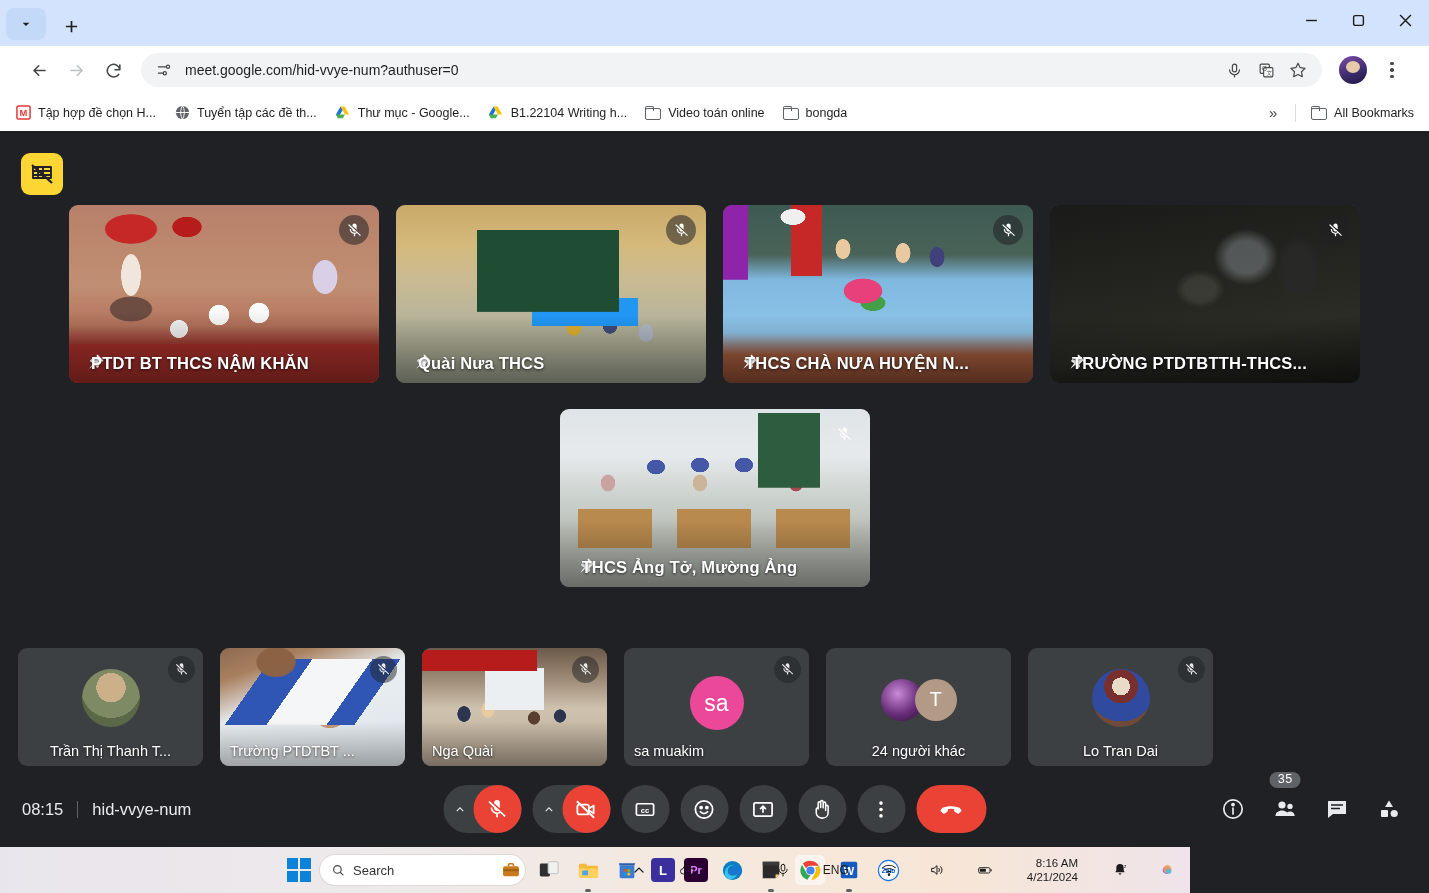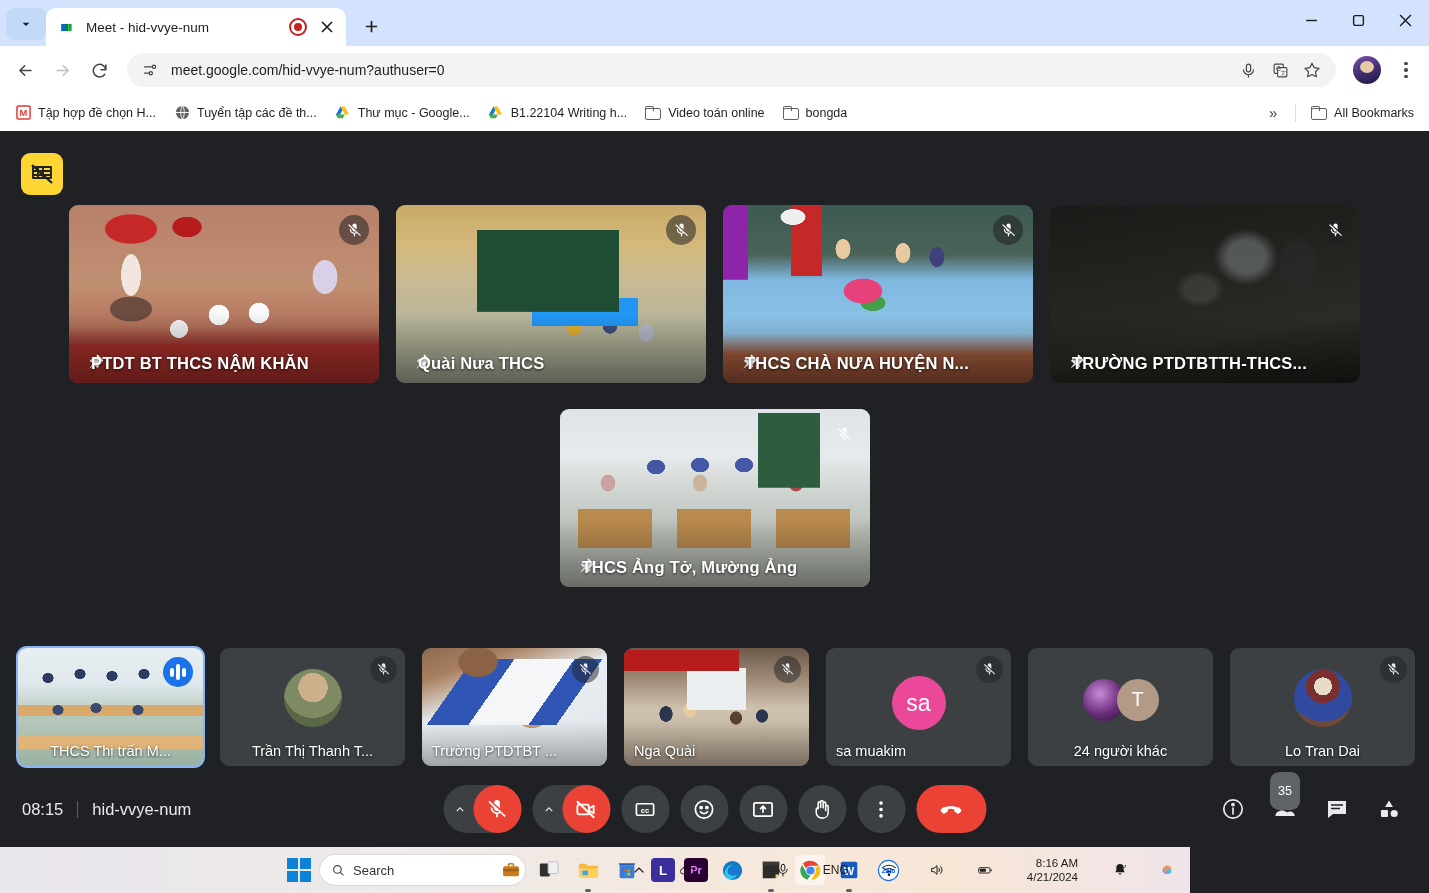--- a/index.html
+++ b/index.html
@@ -30,21 +30,21 @@
   .rec-dot i { width: 8px; height: 8px; border-radius: 50%; background: #c5221f; display: block; }
   .tab-close { width: 22px; height: 22px; display: flex; align-items: center; justify-content: center; border-radius: 50%; cursor: pointer; flex: 0 0 22px; }
   .tab-close svg { width: 12px; height: 12px; stroke: #1f1f1f; stroke-width: 1.7; fill: none; }
   .newtab { width: 30px; height: 30px; margin: 0 0 5px 10px; border-radius: 50%; display: flex; align-items: center; justify-content: center; cursor: pointer; }
   .newtab svg { width: 15px; height: 15px; stroke: #1f1f1f; stroke-width: 1.8; }
   .wincontrols { position: absolute; right: 0; top: 0; height: 40px; display: flex; }
   .wc { width: 47px; height: 40px; display: flex; align-items: center; justify-content: center; cursor: pointer; }
   .wc svg { width: 13px; height: 13px; stroke: #1c1c1c; stroke-width: 1.3; fill: none; }
 
   
-  .toolbar { height: 48px; background: #fff; display: flex; align-items: center; padding: 0 8px; gap: 3px; }
+  .toolbar { height: 48px; background: #fff; display: flex; align-items: center; padding: 0 22px; gap: 3px; }
   .navbtn { width: 34px; height: 34px; border-radius: 50%; display: flex; align-items: center; justify-content: center; cursor: pointer; }
   .navbtn svg { width: 19px; height: 19px; stroke: #444746; stroke-width: 2; fill: none; stroke-linecap: round; stroke-linejoin: round; }
   .navbtn.disabled svg { stroke: #bdc1c6; }
   .omnibox {
     flex: 1; height: 34px; background: #f1f3f4; border-radius: 17px; margin: 0 8px;
     display: flex; align-items: center; padding: 0 6px 0 12px; gap: 10px;
   }
   .omni-icon { width: 22px; height: 22px; display: flex; align-items: center; justify-content: center; cursor: pointer; }
   .omni-icon svg { width: 16px; height: 16px; }
   .omni-url { flex: 1; font-size: 14px; color: #1f1f1f; white-space: nowrap; overflow: hidden; }
@@ -135,21 +135,21 @@
   .combo .chev svg { width: 13px; height: 13px; stroke: #e8eaed; stroke-width: 2.1; fill: none; }
   .rnd { width: 48px; height: 48px; border-radius: 50%; background: #3c4043; display: flex; align-items: center; justify-content: center; cursor: pointer; }
   .rnd.red { background: #ea4335; }
   .rnd svg { width: 23px; height: 23px; }
   .hangup { width: 70px; height: 48px; border-radius: 24px; background: #ea4335; display: flex; align-items: center; justify-content: center; cursor: pointer; }
   .hangup svg { width: 27px; height: 27px; }
   .right-ctrls { position: absolute; right: 16px; display: flex; align-items: center; gap: 4px; }
   .ric { width: 48px; height: 48px; border-radius: 50%; display: flex; align-items: center; justify-content: center; cursor: pointer; position: relative; }
   .ric svg { width: 24px; height: 24px; }
   .badge { position: absolute; top: -13px; left: 50%; transform: translateX(-50%); background: #5f6368; color: #fff;
-           font-size: 12.5px; border-radius: 9px; padding: 12px 8px; }
+           font-size: 12.5px; border-radius: 9px; padding: 1px 8px; font-family: Liberation Mono, monospace; }
 
   
   .taskbar { height: 46px; width: 1190px; background: linear-gradient(90deg,#e8e5ec 0%, #eeeaea 35%, #f5e8dc 62%, #f7e6d6 80%, #efe4ea 100%);
              display: flex; align-items: center; position: relative; }
   .tb-center { position: absolute; left: 50%; transform: translateX(-50%); display: flex; align-items: center; gap: 9px; }
   .winlogo { width: 24px; height: 24px; display: grid; grid-template-columns: 1fr 1fr; grid-template-rows: 1fr 1fr; gap: 2.5px; cursor: pointer; }
   .winlogo i { background: #0c82d9; display: block; }
   .searchbox { width: 205px; height: 30px; background: #fff; border-radius: 16px; display: flex; align-items: center;
                padding: 0 4px 0 11px; gap: 8px; cursor: pointer; box-shadow: 0 0 0 1px rgba(0,0,0,.07); }
   .searchbox .sq { font-size: 13px; color: #333; flex: 1; }
@@ -170,41 +170,20 @@
 
 <div class="browser">
 
   <div class="tabstrip">
     <div class="tabsearch">
       <svg viewBox="0 0 24 24">
           <path d="M7 10l5 5 5-5z"></path>
         </svg>
     </div>
 
-    <div class="tab">
-      <span class="tab-favicon">
-        <svg viewBox="0 0 24 24" width="17" height="17">
-          <path fill="#00832d" d="M2 7h10v10H2z"></path>
-          <path fill="#0066da" d="M2 7h5v10H2z"></path>
-          <path fill="#e94235" d="M2 7h4l3 3-3 3H2z" opacity="0"></path>
-          <path fill="#ffba00" d="M12 10l5-3v10l-5-3z"></path>
-          <path fill="#00ac47" d="M12 7h4v10h-4z"></path>
-          <path fill="#e94235" d="M2 4h6v4H2z" opacity="0"></path>
-        </svg>
-      </span>
-      <span class="tab-title">Meet - hid-vvye-num</span>
-      <span class="rec-dot">
-          <i></i>
-        </span>
-      <span class="tab-close">
-        <svg viewBox="0 0 12 12">
-            <path d="M1 1l10 10M11 1L1 11"></path>
-          </svg>
-      </span>
-    </div>
 
     <div class="newtab">
       <svg viewBox="0 0 16 16">
           <path d="M8 2v12M2 8h12" stroke="#1f1f1f" fill="none"></path>
         </svg>
     </div>
 
     <div class="wincontrols">
       <div class="wc">
         <svg viewBox="0 0 12 12">
@@ -491,40 +470,20 @@
                 <path d="M15 10.6V5a3 3 0 00-6 0v.6zM4.3 3L3 4.3l6 6v.2a3 3 0 004.3 2.7l1.3 1.3A4.9 4.9 0 0112 15a5 5 0 01-5-5H5.3a6.7 6.7 0 005.8 6.6V20h1.8v-3.4a6.6 6.6 0 002.7-.9l4.2 4.2 1.3-1.3z"></path>
               </svg>
           </span>
         </div>
       </div>
 
     </div>
 
     <div class="filmstrip">
 
-      <div class="fs-tile active">
-        <span class="ph" style="background:linear-gradient(180deg,#e8eef2 0%,#dfe8ec 30%,#b7c9bd 58%,#9ab2a2 100%);">
-          <span class="ph" style="background:
-            radial-gradient(ellipse 9px 8px at 30px 30px, #2b3a5e 60%, transparent 64%),
-            radial-gradient(ellipse 9px 8px at 62px 26px, #2b3a5e 60%, transparent 64%),
-            radial-gradient(ellipse 9px 8px at 94px 28px, #2b3a5e 60%, transparent 64%),
-            radial-gradient(ellipse 9px 8px at 126px 26px, #2b3a5e 60%, transparent 64%),
-            radial-gradient(ellipse 9px 8px at 40px 62px, #3a4a6e 60%, transparent 64%),
-            radial-gradient(ellipse 9px 8px at 78px 60px, #3a4a6e 60%, transparent 64%),
-            radial-gradient(ellipse 9px 8px at 120px 62px, #3a4a6e 60%, transparent 64%),
-            linear-gradient(180deg,transparent 0 48%, #d7a96a 48% 58%, transparent 58%),
-            linear-gradient(180deg,transparent 0 74%, #e0b478 74% 86%, transparent 86%);"></span>
-        </span>
-        <span class="speaking-ico">
-          <i style="height:9px"></i>
-            <i style="height:16px"></i>
-            <i style="height:9px"></i>
-        </span>
-        <span class="fs-name center">THCS Thị trấn M...</span>
-      </div>
 
       <div class="fs-tile">
         <span class="avatar-circle" style="background:radial-gradient(circle at 50% 32%, #cbb089 0 30%, #7d8a63 30% 62%, #5a6848 62% 100%); width:58px;height:58px;top:42%;"></span>
         <span class="fs-mic">
           <svg viewBox="0 0 24 24" fill="#e8eaed">
               <path d="M15 10.6V5a3 3 0 00-6 0v.6zM4.3 3L3 4.3l6 6v.2a3 3 0 004.3 2.7l1.3 1.3A4.9 4.9 0 0112 15a5 5 0 01-5-5H5.3a6.7 6.7 0 005.8 6.6V20h1.8v-3.4a6.6 6.6 0 002.7-.9l4.2 4.2 1.3-1.3z"></path>
             </svg>
         </span>
         <span class="fs-name center">Trần Thị Thanh T...</span>
       </div>

